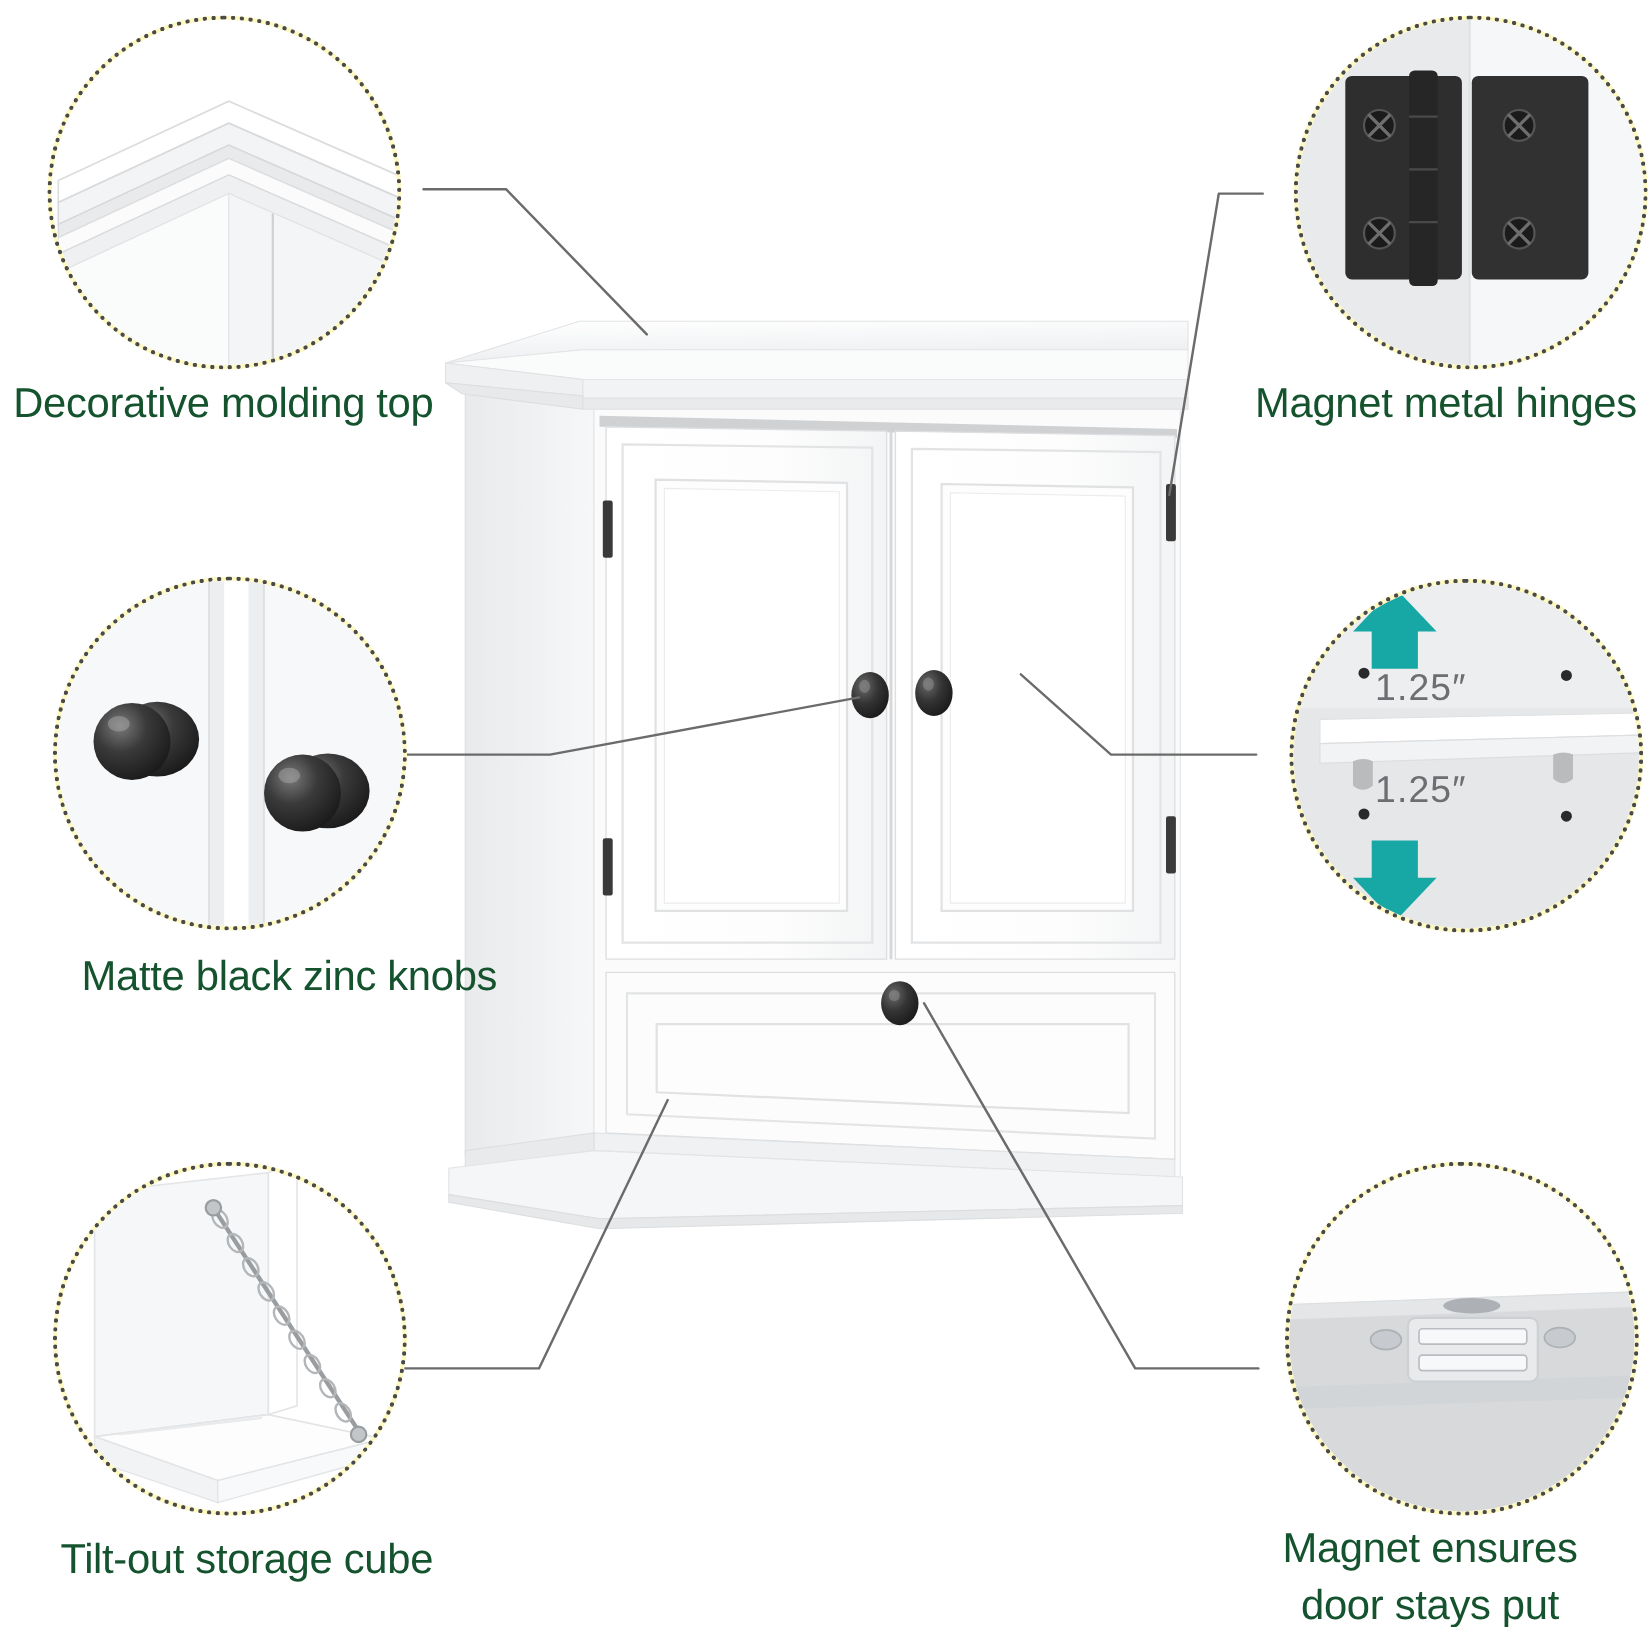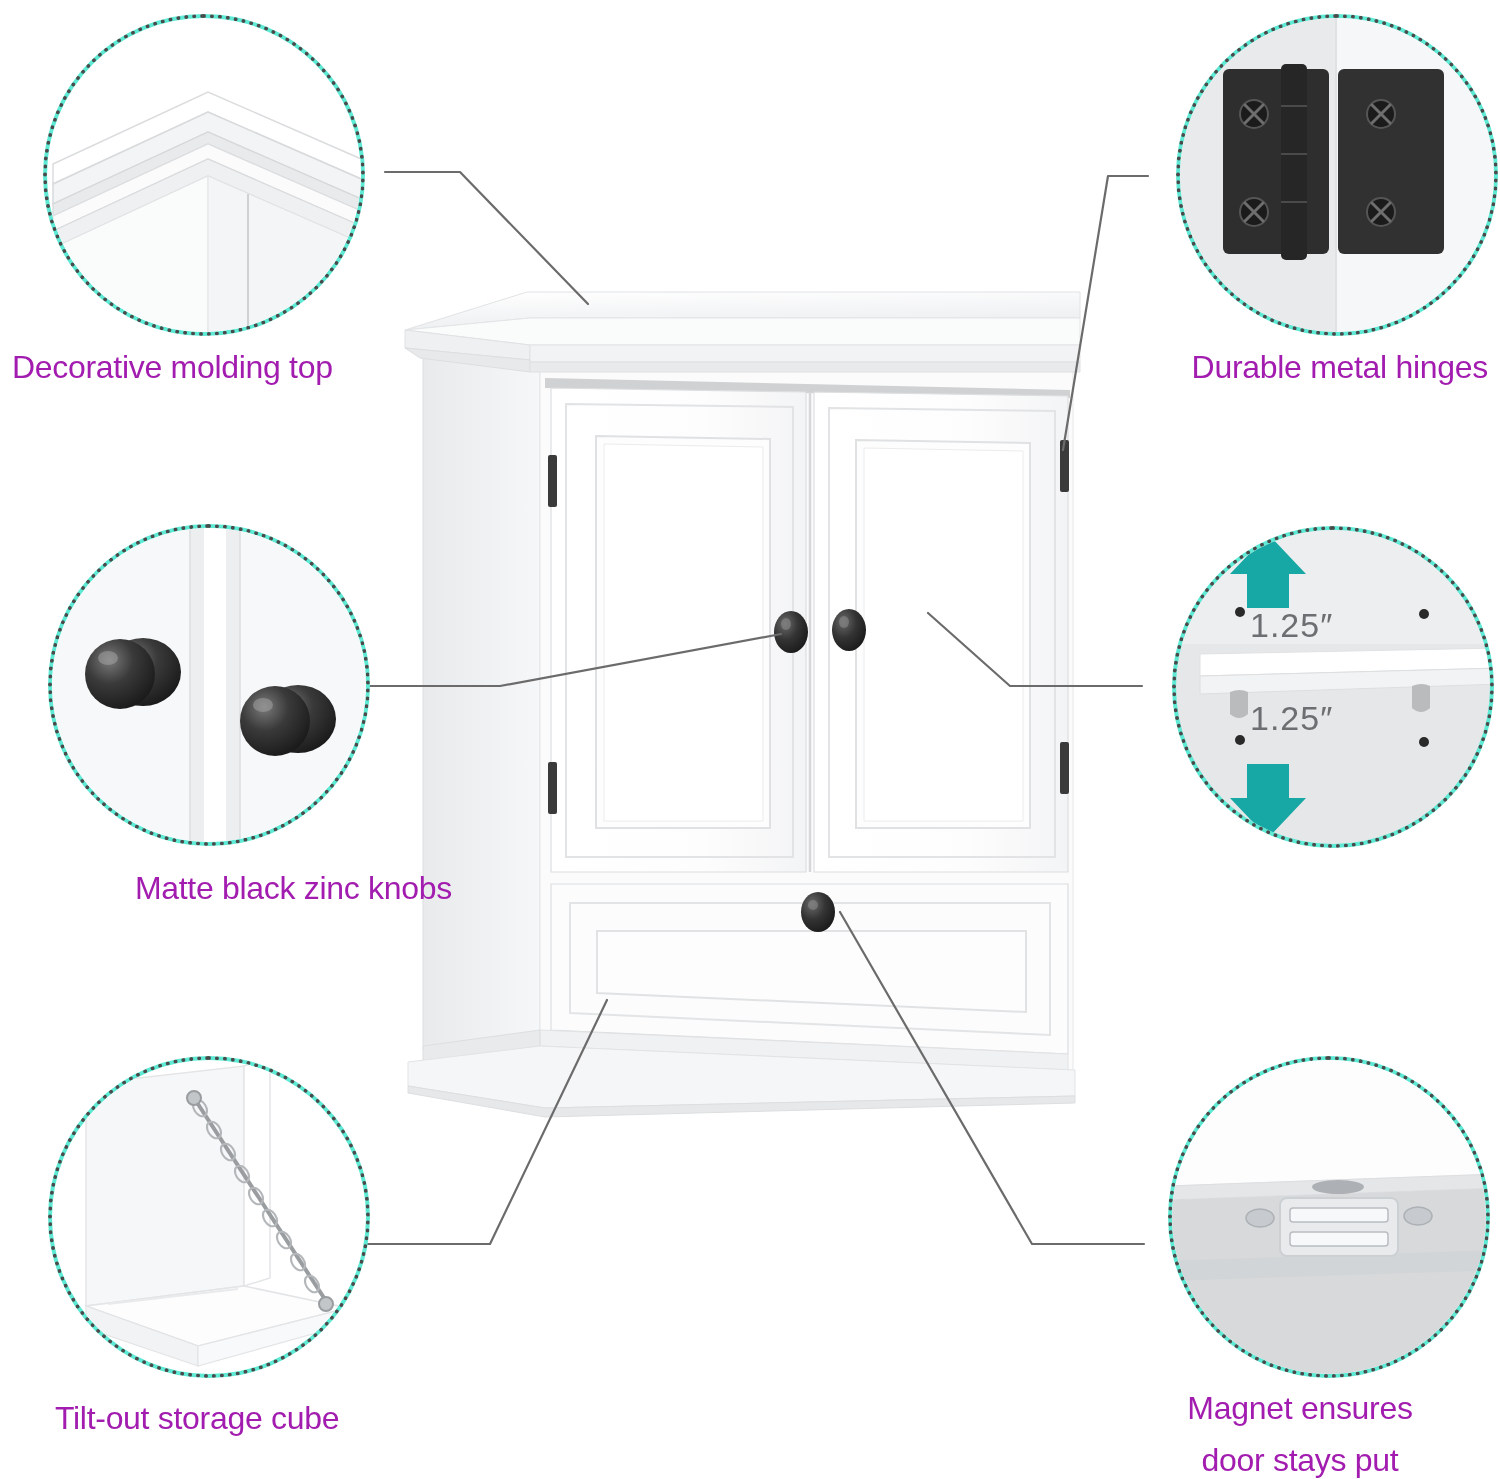--- a/index.html
+++ b/index.html
@@ -11,36 +11,36 @@
     overflow:hidden;
     position:relative;
   }
   .stage{position:absolute;left:0;top:0;width:1500px;height:1479px;}
 
   
   .callout{
     position:absolute;
     border-radius:50%;
     border:4px dotted #4a4a4a;
-    background:#5eead4;
+    background:#fef9c3;
     box-sizing:border-box;
     overflow:hidden;
   }
   .callout-inner{
     position:absolute;left:-4px;top:-4px;
     width:calc(100% + 8px);height:calc(100% + 8px);
     border-radius:50%;
     overflow:hidden;
   }
 
   
   .caption{
     position:absolute;
-    color:#a21caf;
-    font-size:32px;
+    color:#14532d;
+    font-size:38px;
     font-weight:400;
     letter-spacing:-0.3px;
     line-height:52px;
     white-space:pre-line;
     font-family:"Liberation Sans", sans-serif;
   }
   .caption.center{text-align:center;}
   .caption.right{text-align:right;}
 
   
@@ -194,21 +194,21 @@
           <line x1="69" y1="189" x2="87" y2="207"></line>
             <line x1="87" y1="189" x2="69" y2="207"></line>
           <line x1="196" y1="91" x2="214" y2="109"></line>
             <line x1="214" y1="91" x2="196" y2="109"></line>
           <line x1="196" y1="189" x2="214" y2="207"></line>
             <line x1="214" y1="189" x2="196" y2="207"></line>
         </g>
       </svg>
     </div>
   </div>
-  <div class="caption right" style="left:1060px;top:341px;width:428px;">Durable metal hinges</div>
+  <div class="caption right" style="left:1060px;top:341px;width:428px;">Magnet metal hinges</div>
 
   <div class="callout" style="left:48px;top:524px;width:322px;height:322px;">
     <div class="callout-inner">
       <svg viewBox="0 0 330 330" width="330" height="330">
         <defs>
           <radialGradient id="kg2" cx="0.35" cy="0.3" r="0.85">
             <stop offset="0%" stop-color="#7a7a7a"></stop>
             <stop offset="40%" stop-color="#3a3a3a"></stop>
             <stop offset="100%" stop-color="#121212"></stop>
           </radialGradient>

